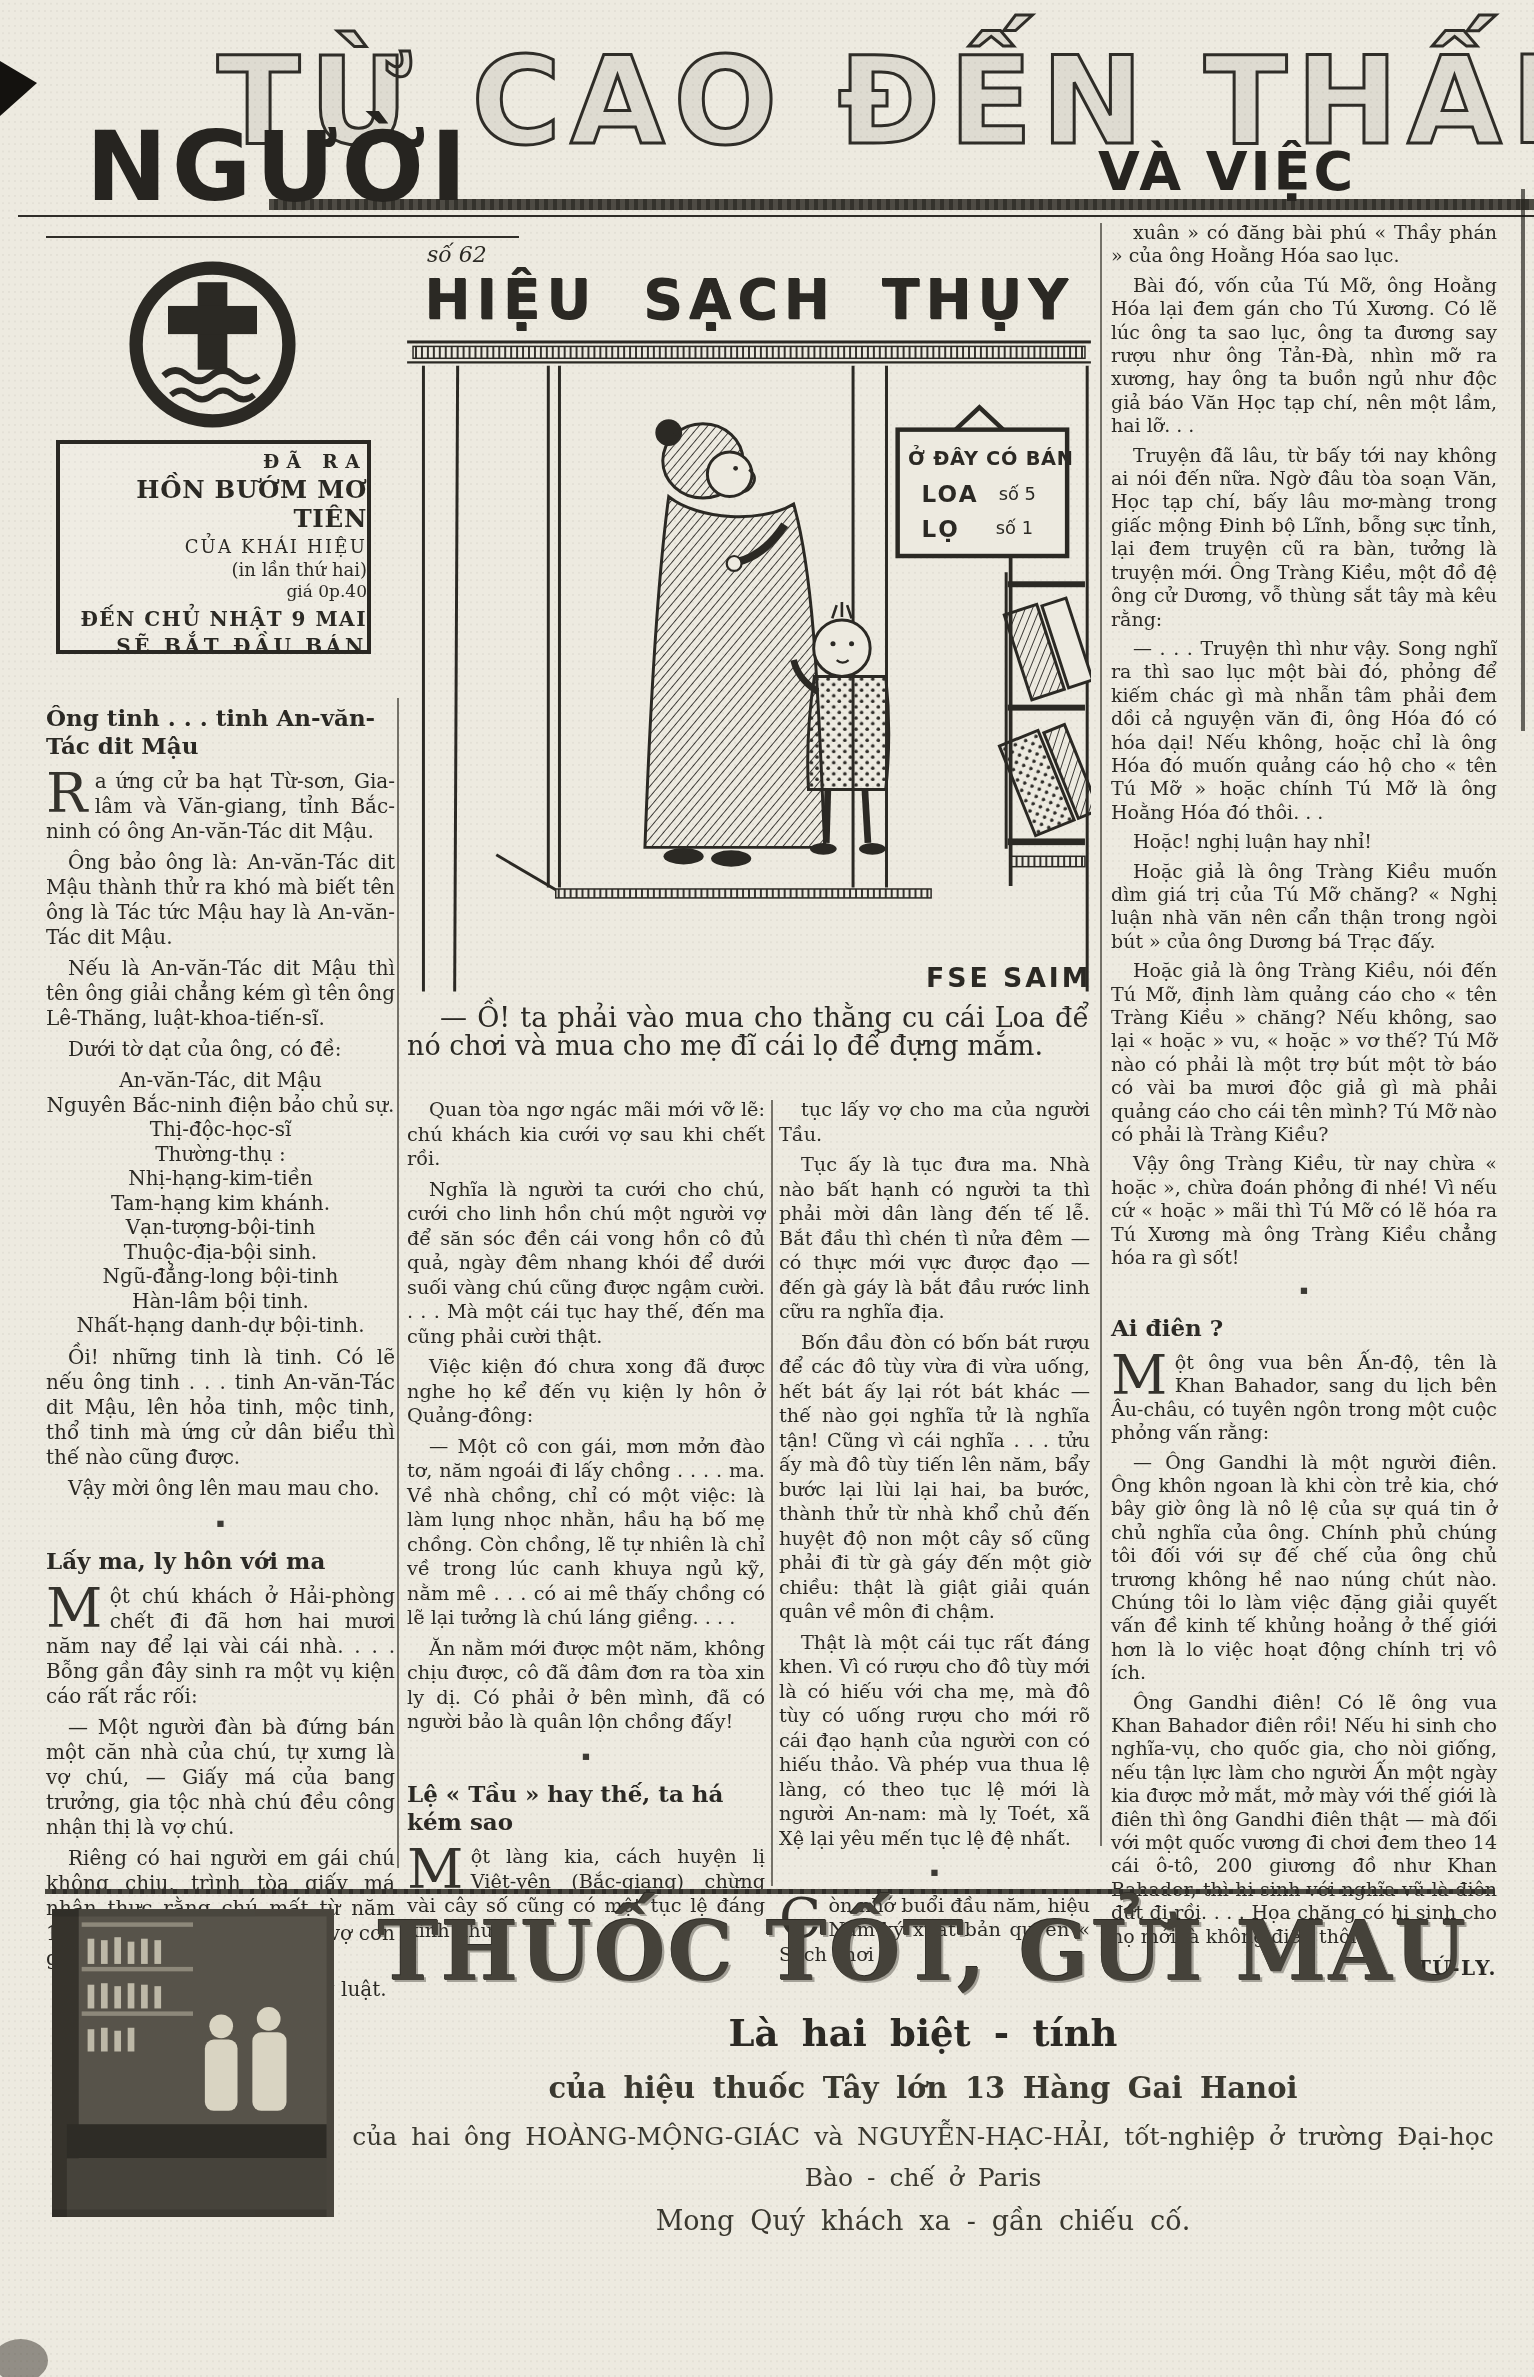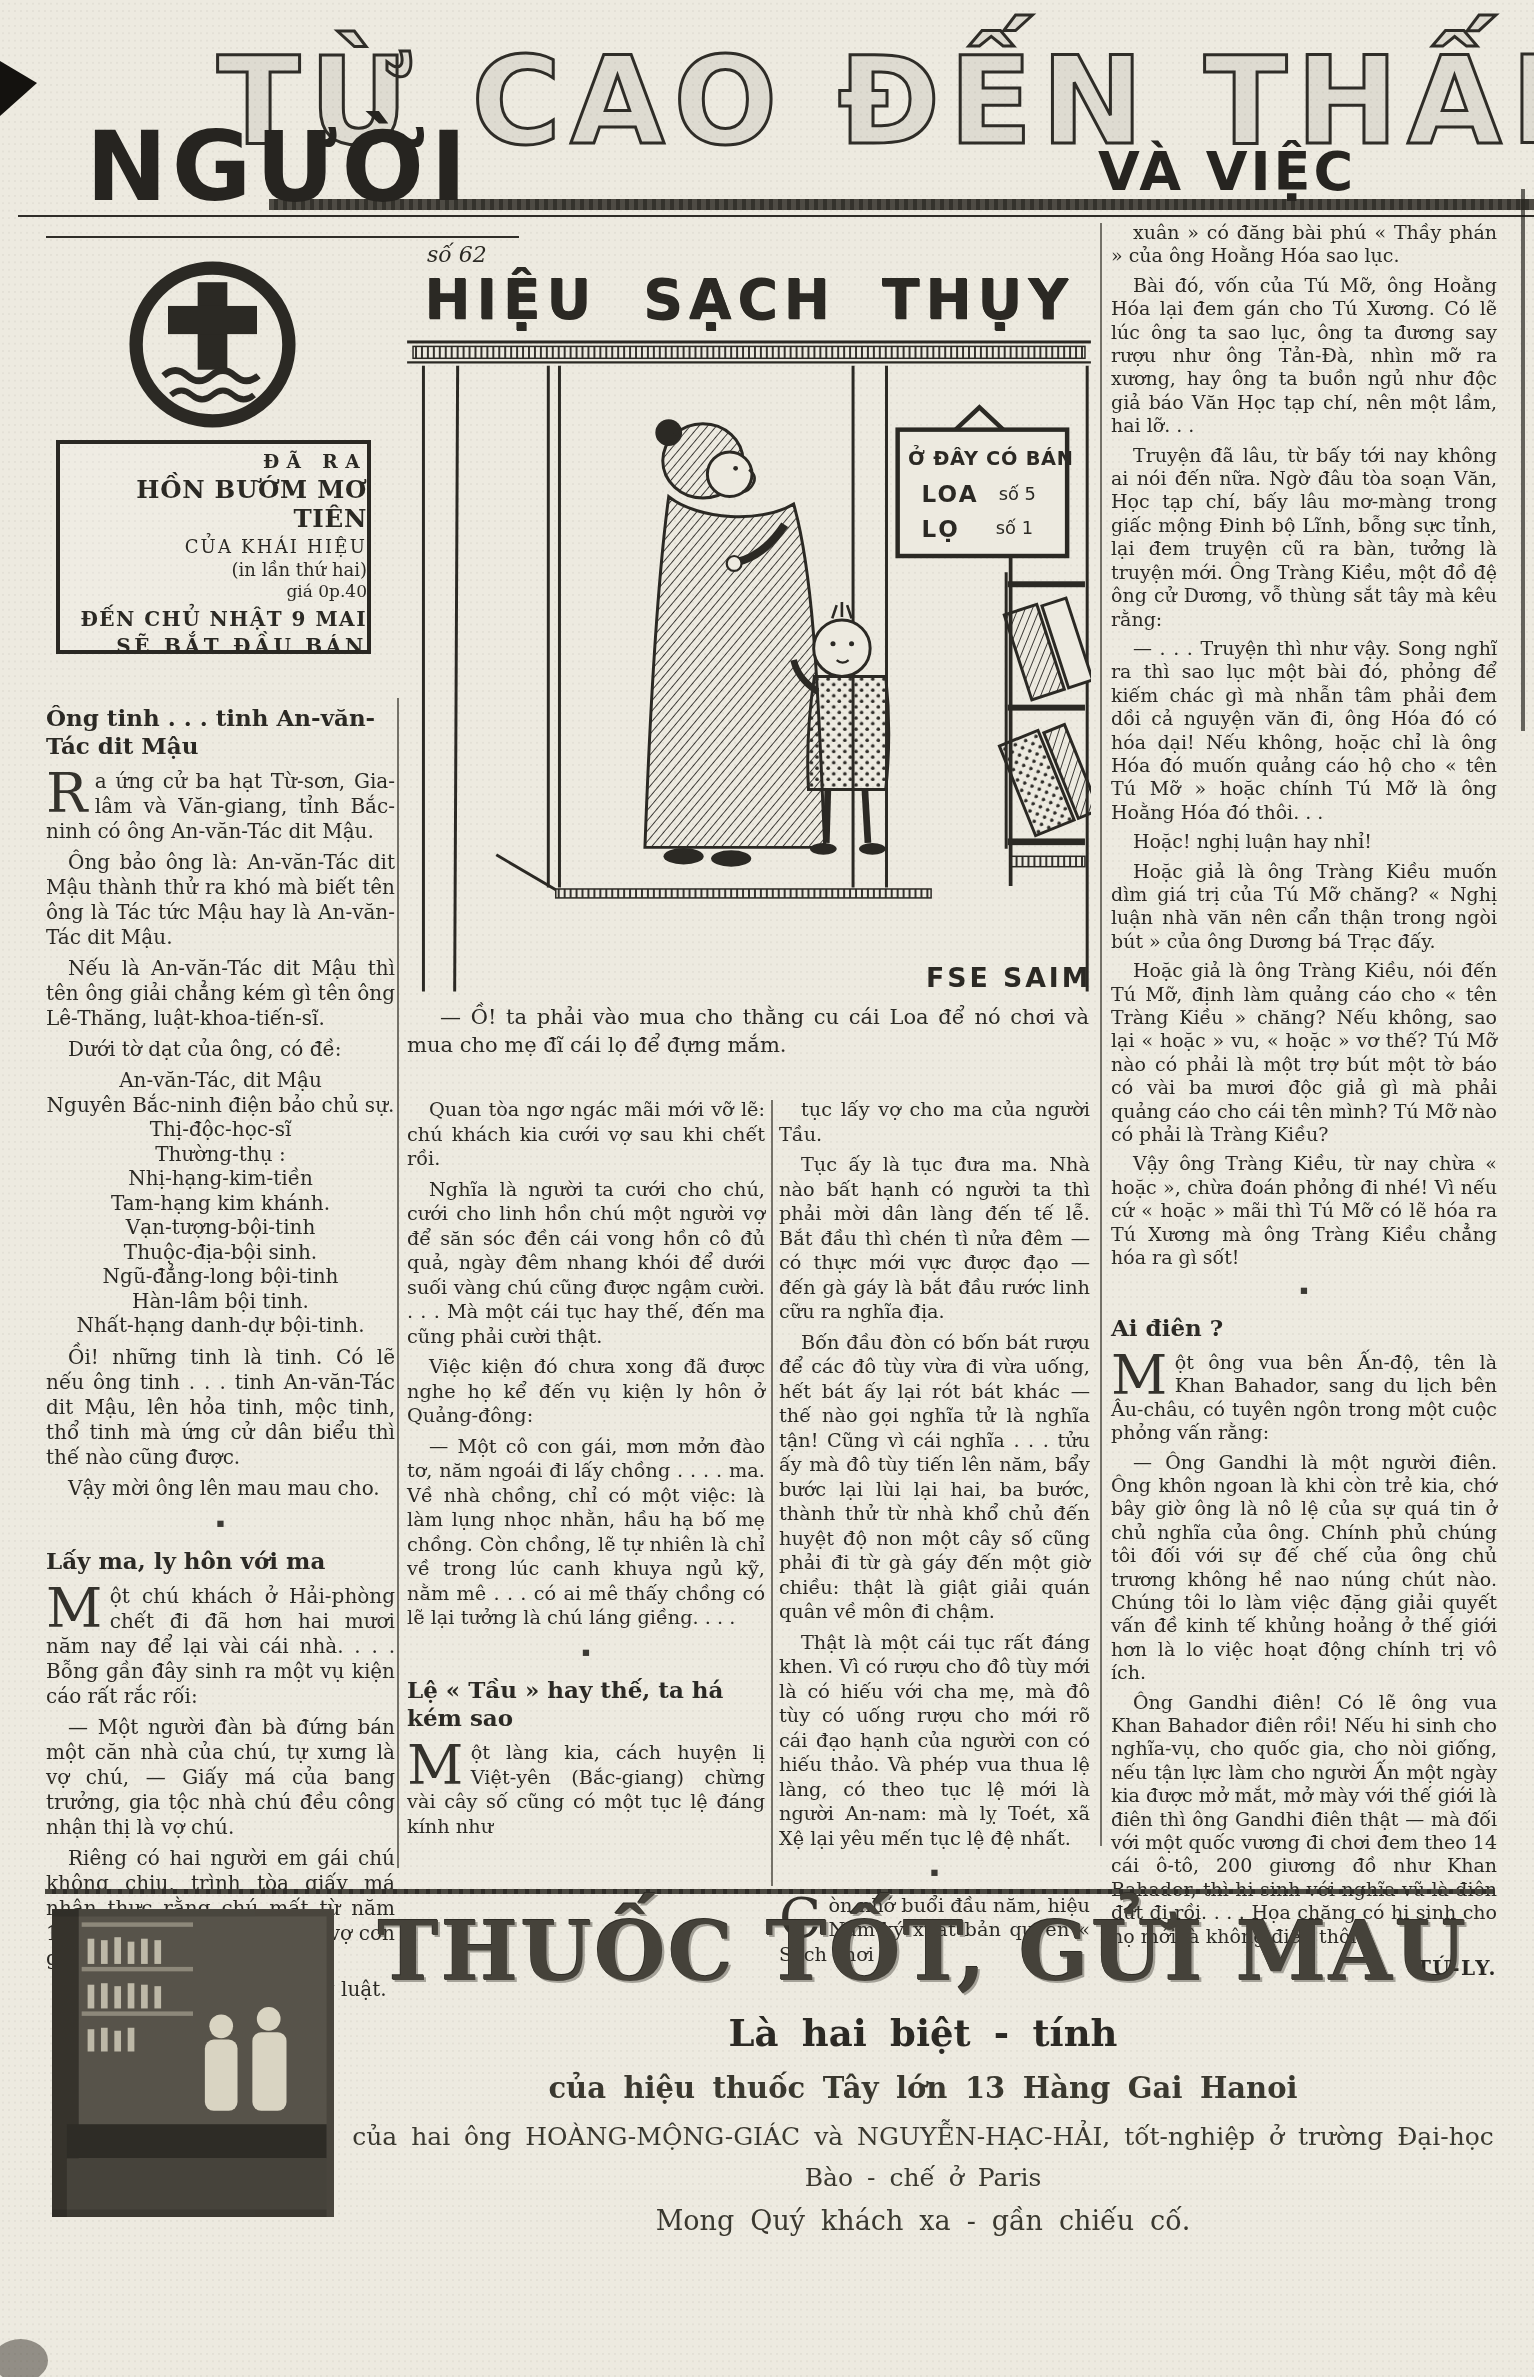--- a/index.html
+++ b/index.html
@@ -48,21 +48,21 @@
   .sig{text-align:right;font-weight:700;letter-spacing:1.5px;margin-top:9px;font-size:20px;}
   .vrule{position:absolute;width:1.5px;background:#55524a;opacity:.8;}
   .vrule.r1{left:397px;top:698px;height:1170px;}
   .vrule.r2{left:771px;top:1100px;height:786px;}
   .vrule.r3{left:1100px;top:223px;height:1623px;}
   
   .cartoon-title{position:absolute;left:407px;top:267px;width:684px;text-align:center;
       font-family:"DejaVu Sans",sans-serif;font-size:55px;font-weight:800;letter-spacing:6px;
       word-spacing:21px;color:#2b2924;text-shadow:0.7px 0.7px 0 #2b2924;}
   .cartoon-svg{position:absolute;left:407px;top:336px;}
-  .caption{position:absolute;left:407px;top:1004px;width:682px;font-size:21px;line-height:27.5px;
+  .caption{position:absolute;left:407px;top:1004px;width:682px;font-size:27px;line-height:27.5px;
       text-align:justify;text-indent:33px;}
   
   .ad-rule{position:absolute;left:45px;top:1889px;width:1449px;height:5.2px;
       background:repeating-linear-gradient(90deg,#4a4840 0 6.7px,#2f2d28 6.7px 11px);}
   .photo{position:absolute;left:52px;top:1909px;}
   .ad{position:absolute;left:349px;top:1903px;width:1148px;text-align:center;}
   .ad-title{font-family:"DejaVu Serif",serif;font-size:82px;font-weight:700;letter-spacing:2.2px;
       color:#45423a;text-shadow:2.2px 2.2px 0 rgba(58,55,47,.4),-0.7px -0.7px 0 #2e2c26;white-space:nowrap;}
   .ad-l2{font-size:37px;font-weight:700;margin-top:12px;word-spacing:10.4px;}
   .ad-l3{font-size:29px;font-weight:700;margin-top:16.3px;word-spacing:7.4px;color:#3a382f;}
@@ -228,20 +228,21 @@
       <p class="para has-drop"><span class="dropcap">M</span>ột chú khách ở Hải-phòng chết đi đã hơn hai mươi năm nay để lại vài cái nhà. . . . Bỗng gần đây sinh ra một vụ kiện cáo rất rắc rối:</p>
       <p class="para">— Một người đàn bà đứng bán một căn nhà của chú, tự xưng là vợ chú, — Giấy má của bang trưởng, gia tộc nhà chú đều công nhận thị là vợ chú.</p>
       <p class="para">Riêng có hai người em gái chú không chịu, trình tòa giấy má nhận thực rằng chú mất từ năm 1909, biện lúc đó không có vợ con gì, gia tài để cả lại cho em.</p>
       <p class="para">Giấy má hai bên đều đúng luật.</p>
     </div>
   <div class="col col-midleft">
       <p class="para">Quan tòa ngơ ngác mãi mới vỡ lẽ: chú khách kia cưới vợ sau khi chết rồi.</p>
       <p class="para">Nghĩa là người ta cưới cho chú, cưới cho linh hồn chú một người vợ để săn sóc đền cái vong hồn cô đủ quả, ngày đêm nhang khói để dưới suối vàng chú cũng được ngậm cười. . . . Mà một cái tục hay thế, đến ma cũng phải cười thật.</p>
       <p class="para">Việc kiện đó chưa xong đã được nghe họ kể đến vụ kiện ly hôn ở Quảng-đông:</p>
       <p class="para">— Một cô con gái, mơn mởn đào tơ, năm ngoái đi lấy chồng . . . . ma. Về nhà chồng, chỉ có một việc: là làm lụng nhọc nhằn, hầu hạ bố mẹ chồng. Còn chồng, lẽ tự nhiên là chỉ về trong lúc canh khuya ngủ kỹ, nằm mê . . . có ai mê thấy chồng có lẽ lại tưởng là chú láng giềng. . . .</p>
+      <p class="para">Ăn nằm mới được một năm, không chịu được, cô đã đâm đơn ra tòa xin ly dị. Có phải ở bên mình, đã có người bảo là quân lộn chồng đấy!</p>
       <div class="sep">▪</div>
       <div class="col-h2">Lệ « Tầu » hay thế, ta há kém sao</div>
       <p class="para has-drop"><span class="dropcap">M</span>ột làng kia, cách huyện lị Việt-yên (Bắc-giang) chừng vài cây số cũng có một tục lệ đáng kính như</p>
     </div>
   <div class="col col-midright">
       <p class="para">tục lấy vợ cho ma của người Tầu.</p>
       <p class="para">Tục ấy là tục đưa ma. Nhà nào bất hạnh có người ta thì phải mời dân làng đến tế lễ. Bắt đầu thì chén tì nửa đêm — có thực mới vực được đạo — đến gà gáy là bắt đầu rước linh cữu ra nghĩa địa.</p>
       <p class="para">Bốn đầu đòn có bốn bát rượu để các đô tùy vừa đi vừa uống, hết bát ấy lại rót bát khác — thế nào gọi nghĩa tử là nghĩa tận! Cũng vì cái nghĩa . . . tửu ấy mà đô tùy tiến lên năm, bẩy bước lại lùi lại hai, ba bước, thành thử từ nhà khổ chủ đến huyệt độ non một cây số cũng phải đi từ gà gáy đến một giờ chiều: thật là giật giải quán quân về môn đi chậm.</p>
       <p class="para">Thật là một cái tục rất đáng khen. Vì có rượu cho đô tùy mới là có hiếu với cha mẹ, mà đô tùy có uống rượu cho mới rõ cái đạo hạnh của người con có hiếu thảo. Và phép vua thua lệ làng, có theo tục lệ mới là người An-nam: mà lỵ Toét, xã Xệ lại yêu mến tục lệ đệ nhất.</p>
       <div class="sep">▪</div>

